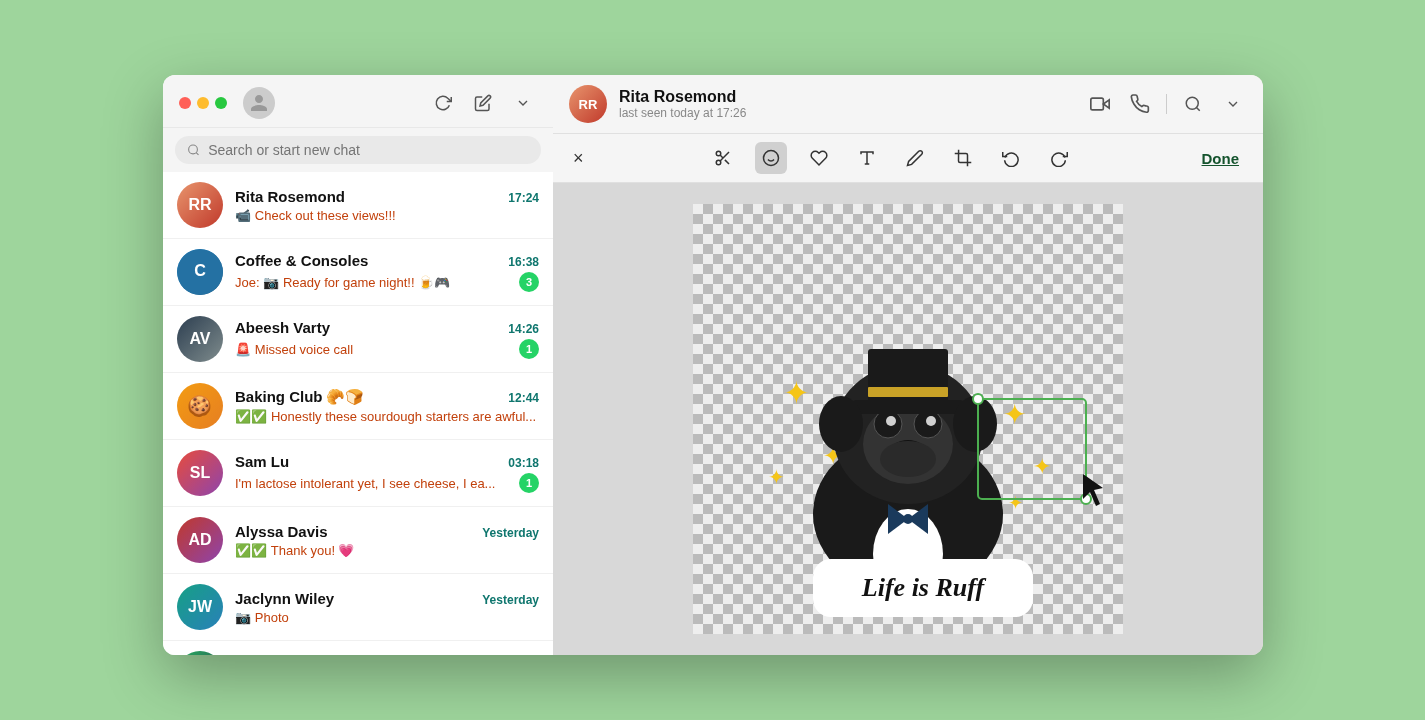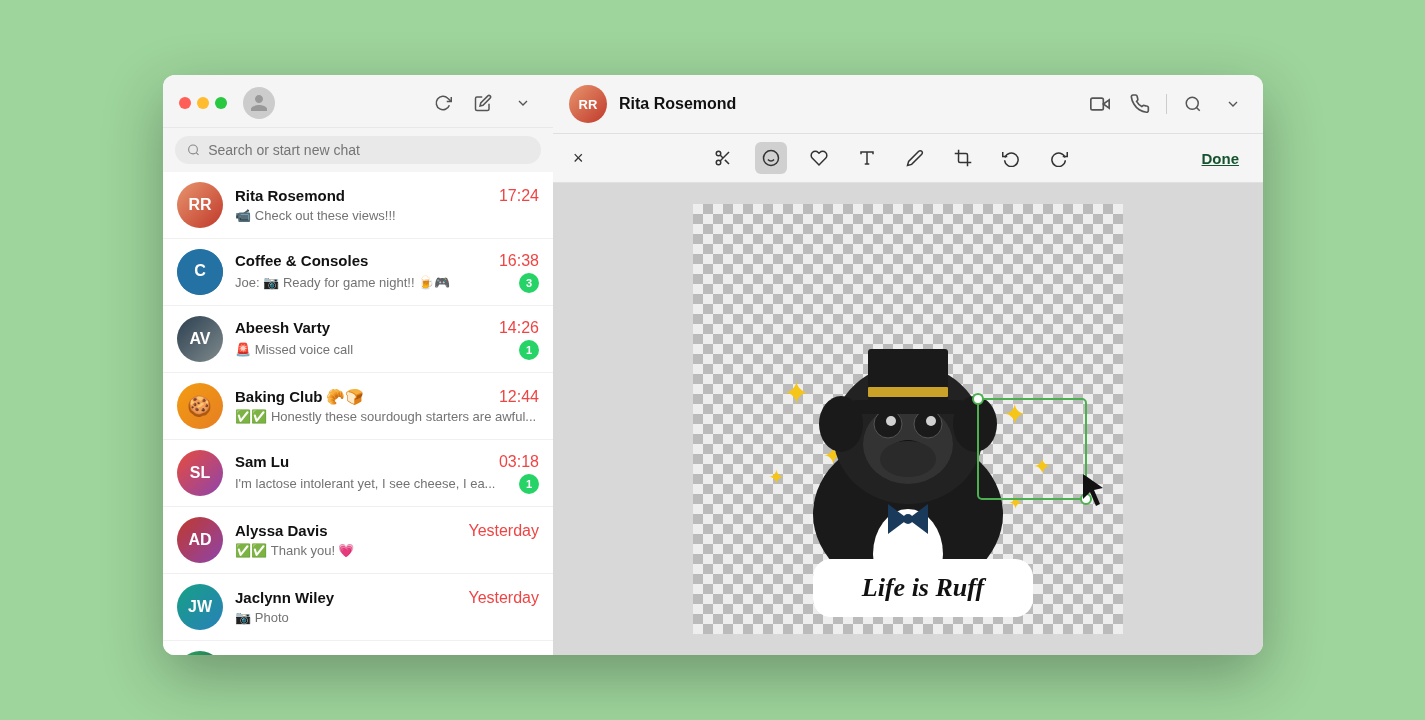--- a/index.html
+++ b/index.html
@@ -166,35 +166,36 @@
     .chat-name {
       font-size: 15px;
       font-weight: 600;
       color: #111;
       white-space: nowrap;
       overflow: hidden;
       text-overflow: ellipsis;
     }
 
     .chat-time {
-      font-size: 16px;
-      color: #ef4444;
+      font-size: 12px;
+      color: #0f766e;
       flex-shrink: 0;
       margin-left: 8px;
+      font-weight: bold;
     }
 
     .chat-preview-row {
       display: flex;
       align-items: center;
       justify-content: space-between;
     }
 
     .chat-preview {
       font-size: 13px;
-      color: #737373;
+      color: #c2410c;
       white-space: nowrap;
       overflow: hidden;
       text-overflow: ellipsis;
       flex: 1;
     }
 
     .badge {
       background: #25d366;
       color: #fff;
       border-radius: 50%;
@@ -532,20 +533,21 @@
   </div>
 
   <div class="chat-panel">
 
     <div class="chat-header">
       <div class="chat-header-avatar avatar-rita">
         <div class="avatar-initials" style="font-size:13px;">RR</div>
       </div>
       <div class="chat-header-info">
         <div class="chat-header-name">Rita Rosemond</div>
+        <div class="chat-header-status">last seen today at 17:26</div>
       </div>
       <div class="chat-header-actions">
         <div class="action-icon">
           <svg width="20" height="20" viewBox="0 0 24 24" fill="none" stroke="#555" stroke-width="2">
             <polygon points="23 7 16 12 23 17 23 7"></polygon>
             <rect x="1" y="5" width="15" height="14" rx="2" ry="2"></rect>
           </svg>
         </div>
         <div class="action-icon">
           <svg width="20" height="20" viewBox="0 0 24 24" fill="none" stroke="#555" stroke-width="2">

